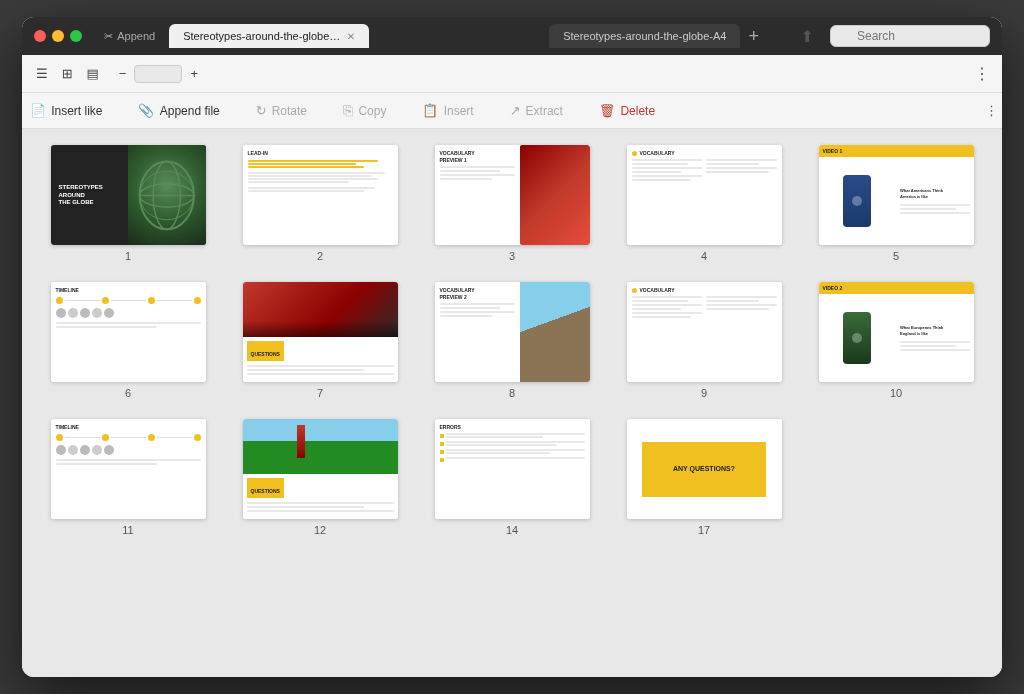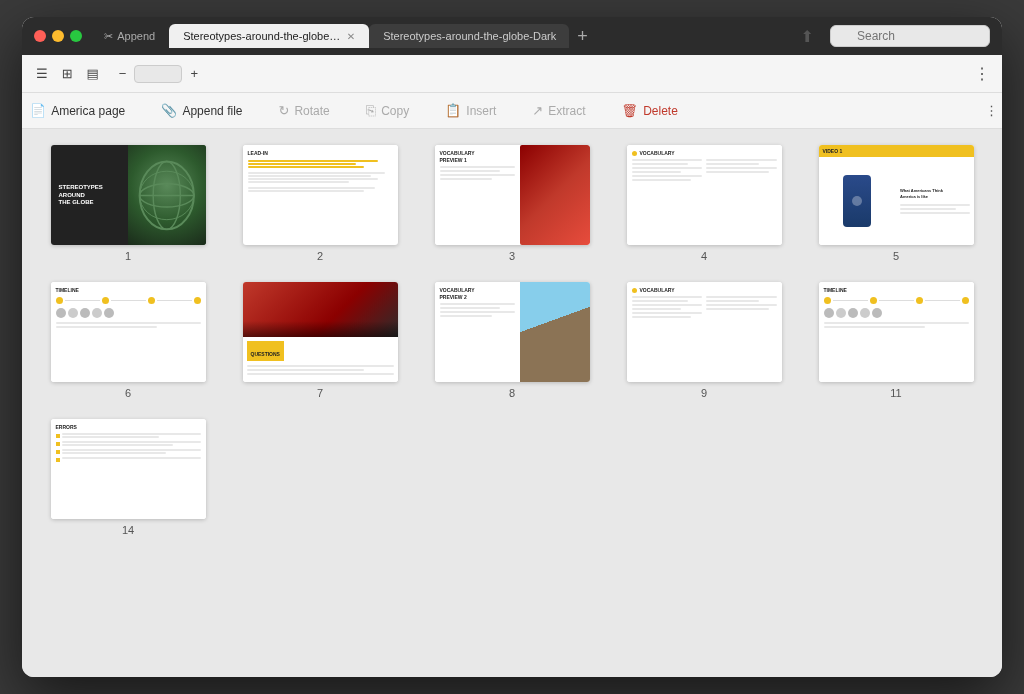--- a/index.html
+++ b/index.html
@@ -267,22 +267,22 @@
     </div>
     <button class="tools-btn">
       <span>✂</span>
       <span>Append</span>
     </button>
     <div class="tabs-area">
       <div class="tab active">
         <span style="font-size:11px;max-width:160px;overflow:hidden;text-overflow:ellipsis;">Stereotypes-around-the-globe-Light</span>
         <span class="tab-close">✕</span>
       </div>
-      <div class="tab">
-        <span style="font-size:11px;">Stereotypes-around-the-globe-Dark</span>
+      <div class="tab" style="margin-left:180px;">
+        <span style="font-size:11px;">Stereotypes-around-the-globe-A4</span>
       </div>
       <button class="tab-add">+</button>
     </div>
     <button class="share-btn">⬆</button>
     <div class="search-wrapper">
 
       <input class="search-box" type="text" placeholder="Search" style="">
     </div>
   </div>
 
@@ -297,21 +297,21 @@
       <input class="zoom-input" type="text" style="">
       <button class="tb-btn">+</button>
     </div>
     <div class="toolbar-spacer"></div>
     <button class="dots-btn">⋮</button>
   </div>
 
   <div class="action-toolbar">
     <button class="action-btn">
       <span style="font-size:13px;">📄</span>
-      <span>America page</span>
+      <span>Insert like</span>
     </button>
     <button class="action-btn">
       <span style="font-size:13px;">📎</span>
       <span>Append file</span>
     </button>
     <button class="action-btn disabled">
       <span style="font-size:13px;">↻</span>
       <span>Rotate</span>
     </button>
     <button class="action-btn disabled">
@@ -547,20 +547,45 @@
                 <div style="height:2px;background:#e8e8e8;border-radius:1px;width:75%;"></div>
                 <div style="height:2px;background:#e8e8e8;border-radius:1px;"></div>
                 <div style="height:2px;background:#e8e8e8;border-radius:1px;width:90%;"></div>
               </div>
             </div>
           </div>
         </div>
         <span class="page-num">9</span>
       </div>
 
+      <div class="page-item">
+        <div class="page-thumb">
+          <div style="background:#fff;width:100%;height:100%;display:flex;flex-direction:column;">
+            <div style="background:#f0c020;height:12px;display:flex;align-items:center;padding:0 4px;">
+              <span style="font-size:5px;font-weight:800;color:#222;text-transform:uppercase;">VIDEO 2</span>
+            </div>
+            <div style="flex:1;display:flex;">
+              <div style="width:50%;display:flex;align-items:center;justify-content:center;padding:4px;">
+                <div style="width:28px;height:52px;background:#1a1a2e;border-radius:4px;overflow:hidden;">
+                  <div style="width:100%;height:100%;background:linear-gradient(180deg,#3a6a3a,#1a3a1a);display:flex;align-items:center;justify-content:center;">
+                    <div style="width:10px;height:10px;background:rgba(255,255,255,0.3);border-radius:50%;"></div>
+                  </div>
+                </div>
+              </div>
+              <div style="width:50%;padding:4px;display:flex;flex-direction:column;gap:2px;justify-content:center;">
+                <div style="font-size:4px;font-weight:700;color:#222;line-height:1.4;">What Europeans Think<br>England is like</div>
+                <div style="height:2px;background:#e8e8e8;border-radius:1px;margin-top:3px;"></div>
+                <div style="height:2px;background:#e8e8e8;border-radius:1px;width:80%;"></div>
+                <div style="height:2px;background:#e8e8e8;border-radius:1px;"></div>
+              </div>
+            </div>
+          </div>
+        </div>
+        <span class="page-num">10</span>
+      </div>
 
       <div class="page-item">
         <div class="page-thumb">
           <div style="background:#fff;width:100%;height:100%;padding:5px;">
             <div style="font-size:5px;font-weight:800;color:#222;text-transform:uppercase;margin-bottom:4px;">TIMELINE</div>
             <div style="display:flex;align-items:center;gap:2px;margin-bottom:4px;">
               <div style="width:7px;height:7px;border-radius:50%;background:#f0c020;"></div>
               <div style="flex:1;height:1px;background:#ddd;"></div>
               <div style="width:7px;height:7px;border-radius:50%;background:#f0c020;"></div>
               <div style="flex:1;height:1px;background:#ddd;"></div>
@@ -577,20 +602,42 @@
             </div>
             <div style="display:flex;flex-direction:column;gap:2px;margin-top:4px;">
               <div style="height:2px;background:#e8e8e8;border-radius:1px;"></div>
               <div style="height:2px;background:#e8e8e8;border-radius:1px;width:70%;"></div>
             </div>
           </div>
         </div>
         <span class="page-num">11</span>
       </div>
 
+      <div class="page-item">
+        <div class="page-thumb">
+          <div style="background:#fff;width:100%;height:100%;display:flex;flex-direction:column;overflow:hidden;">
+            <div style="height:55%;overflow:hidden;position:relative;">
+              <div style="width:100%;height:100%;background:linear-gradient(180deg,#87CEEB 0%,#87CEEB 40%,#228B22 40%);">
+                <div style="position:absolute;top:10%;left:35%;width:8px;height:60%;background:linear-gradient(180deg,#c0392b,#8B0000);"></div>
+              </div>
+            </div>
+            <div style="padding:4px;">
+              <div style="background:#f0c020;display:inline-block;padding:1px 4px;margin-bottom:2px;">
+                <span style="font-size:5px;font-weight:800;color:#222;text-transform:uppercase;">QUESTIONS</span>
+              </div>
+              <div style="display:flex;flex-direction:column;gap:2px;margin-top:2px;">
+                <div style="height:2px;background:#e8e8e8;border-radius:1px;"></div>
+                <div style="height:2px;background:#e8e8e8;border-radius:1px;width:80%;"></div>
+                <div style="height:2px;background:#e8e8e8;border-radius:1px;"></div>
+              </div>
+            </div>
+          </div>
+        </div>
+        <span class="page-num">12</span>
+      </div>
 
 
       <div class="page-item">
         <div class="page-thumb">
           <div style="background:#fff;width:100%;height:100%;padding:5px;">
             <div style="font-size:5px;font-weight:800;color:#222;text-transform:uppercase;margin-bottom:3px;">ERRORS</div>
             <div style="display:flex;flex-direction:column;gap:3px;">
               <div style="display:flex;align-items:flex-start;gap:2px;">
                 <div style="width:4px;height:4px;background:#f0c020;flex-shrink:0;margin-top:1px;"></div>
                 <div style="flex:1;display:flex;flex-direction:column;gap:1px;">
@@ -619,16 +666,26 @@
                 </div>
               </div>
             </div>
           </div>
         </div>
         <span class="page-num">14</span>
       </div>
 
 
 
+      <div class="page-item">
+        <div class="page-thumb">
+          <div style="background:#fff;width:100%;height:100%;display:flex;align-items:center;justify-content:center;">
+            <div style="background:#f0c020;width:80%;height:55%;display:flex;align-items:center;justify-content:center;padding:6px;">
+              <div style="font-size:7px;font-weight:900;color:#222;text-align:center;text-transform:uppercase;line-height:1.3;">ANY QUESTIONS?</div>
+            </div>
+          </div>
+        </div>
+        <span class="page-num">17</span>
+      </div>
 
     </div>
   </div>
 </div>
 
 </body></html>

